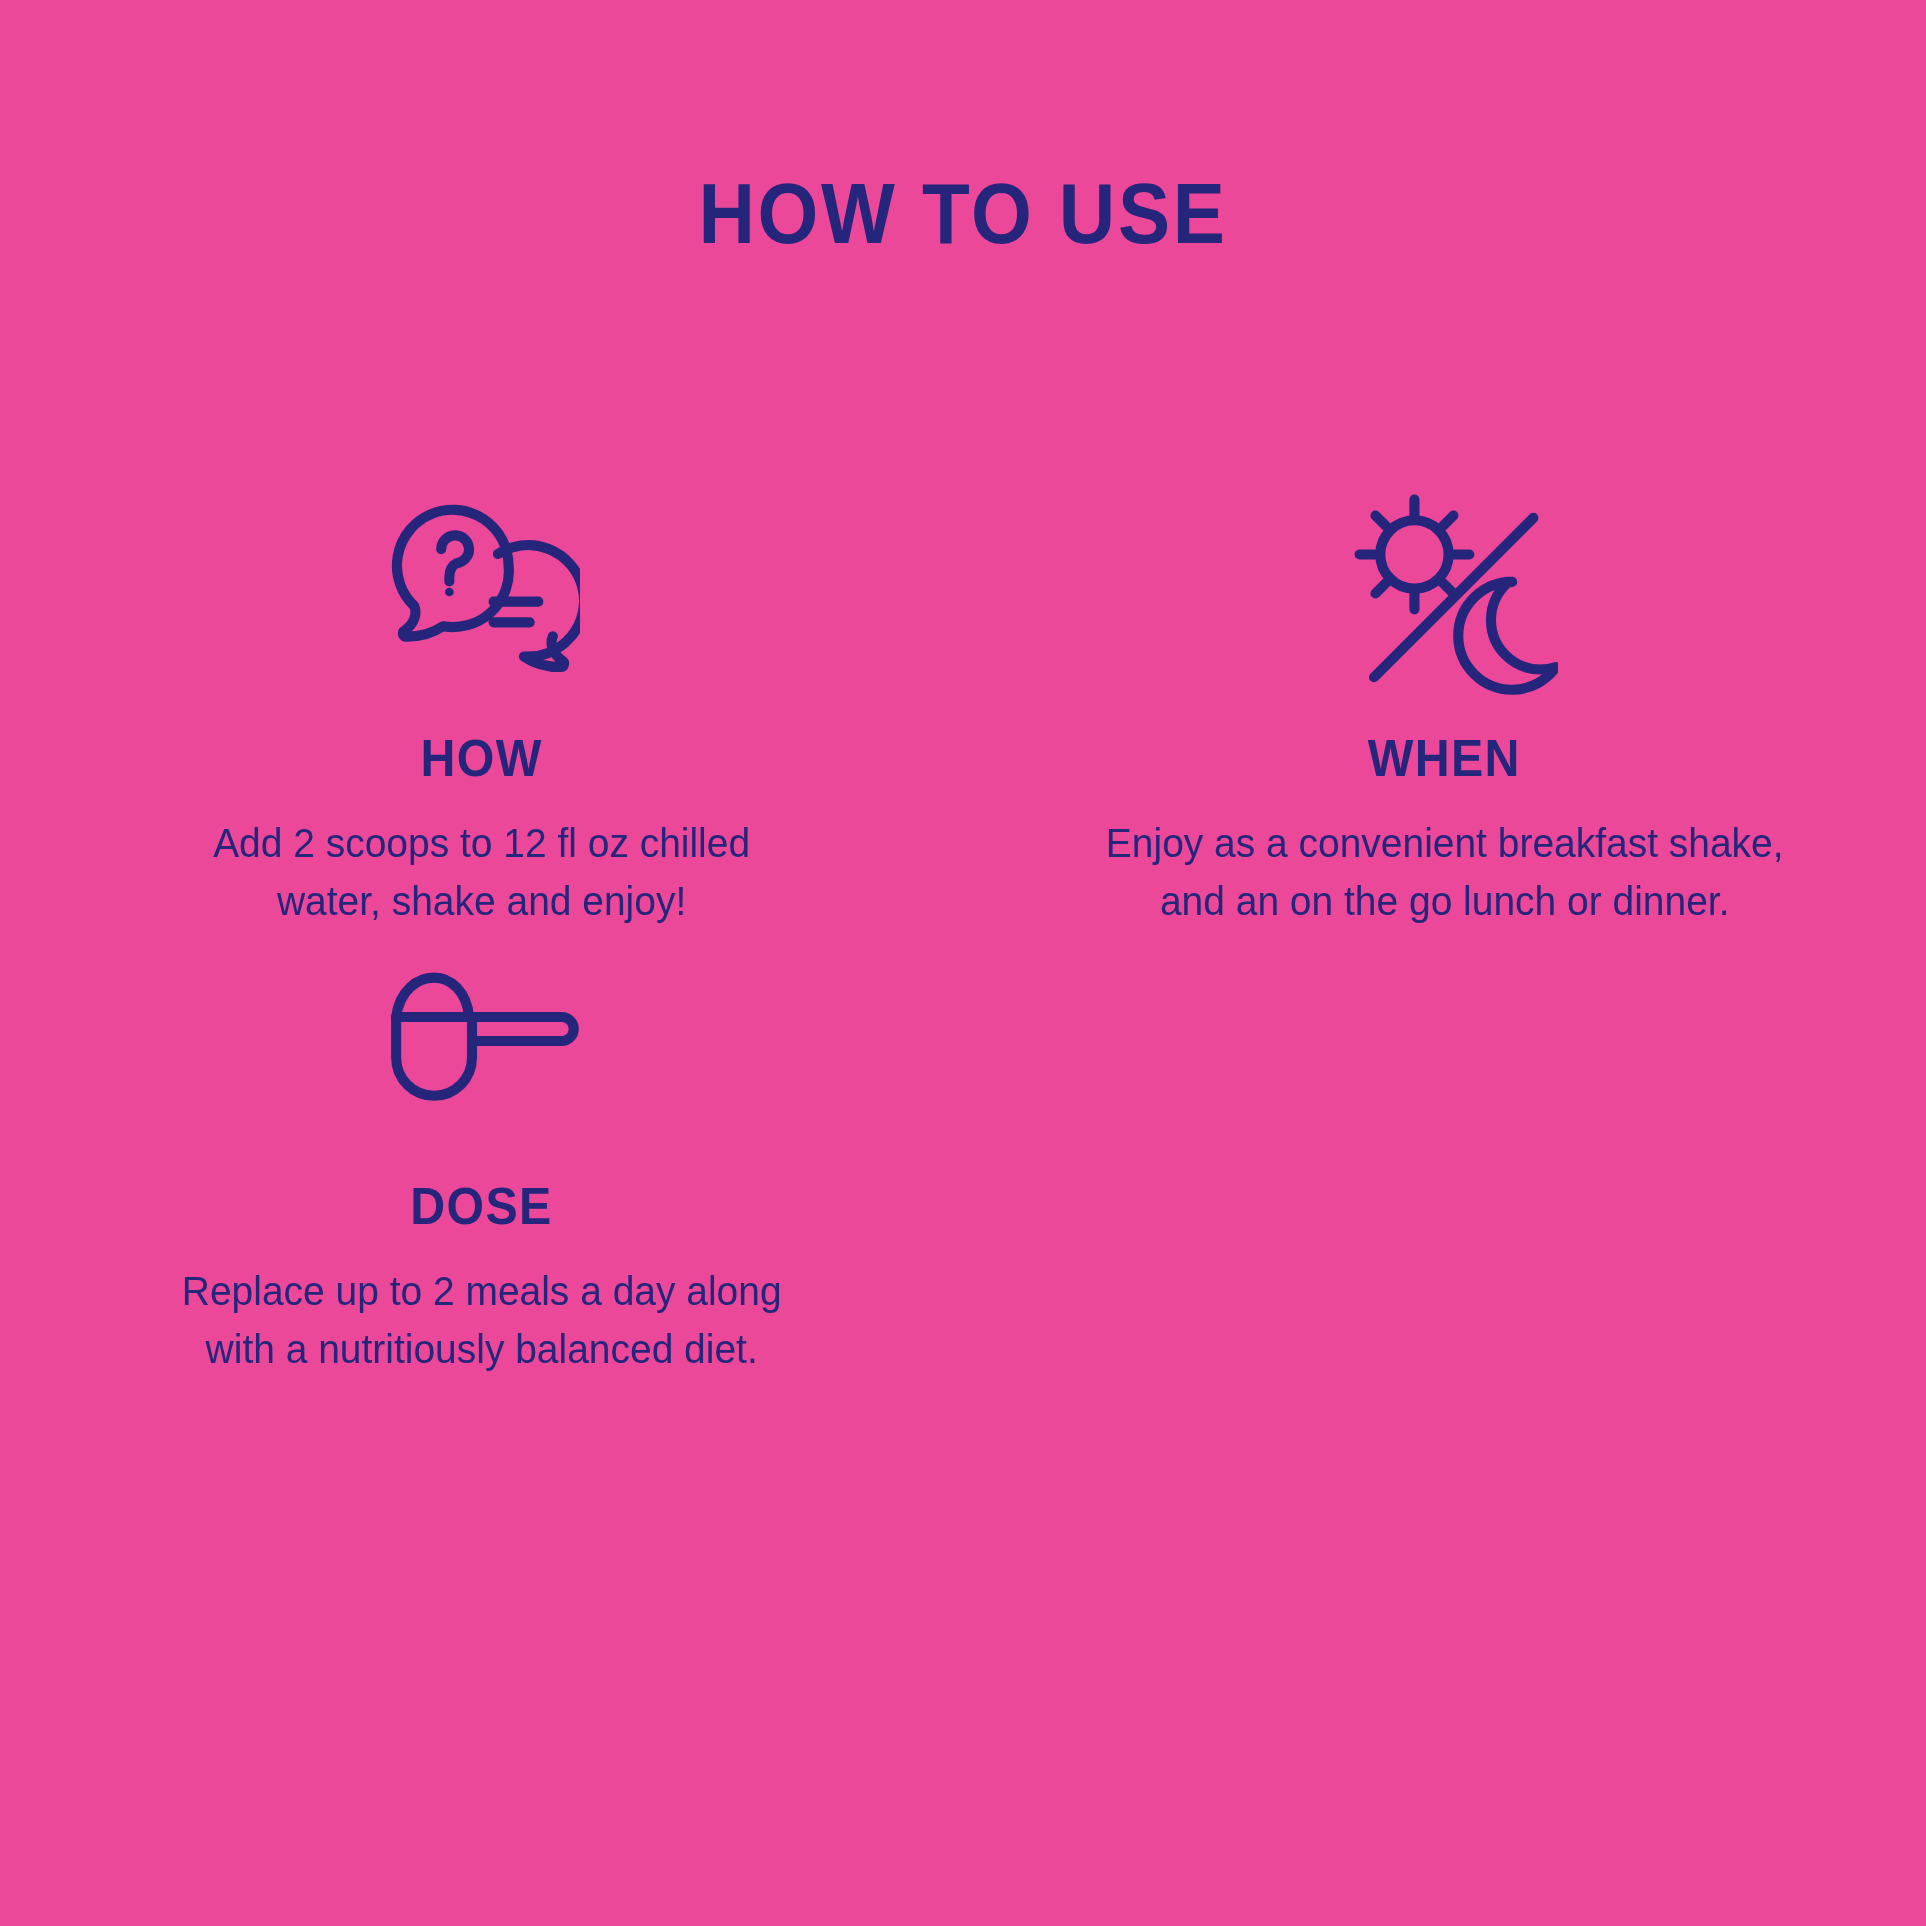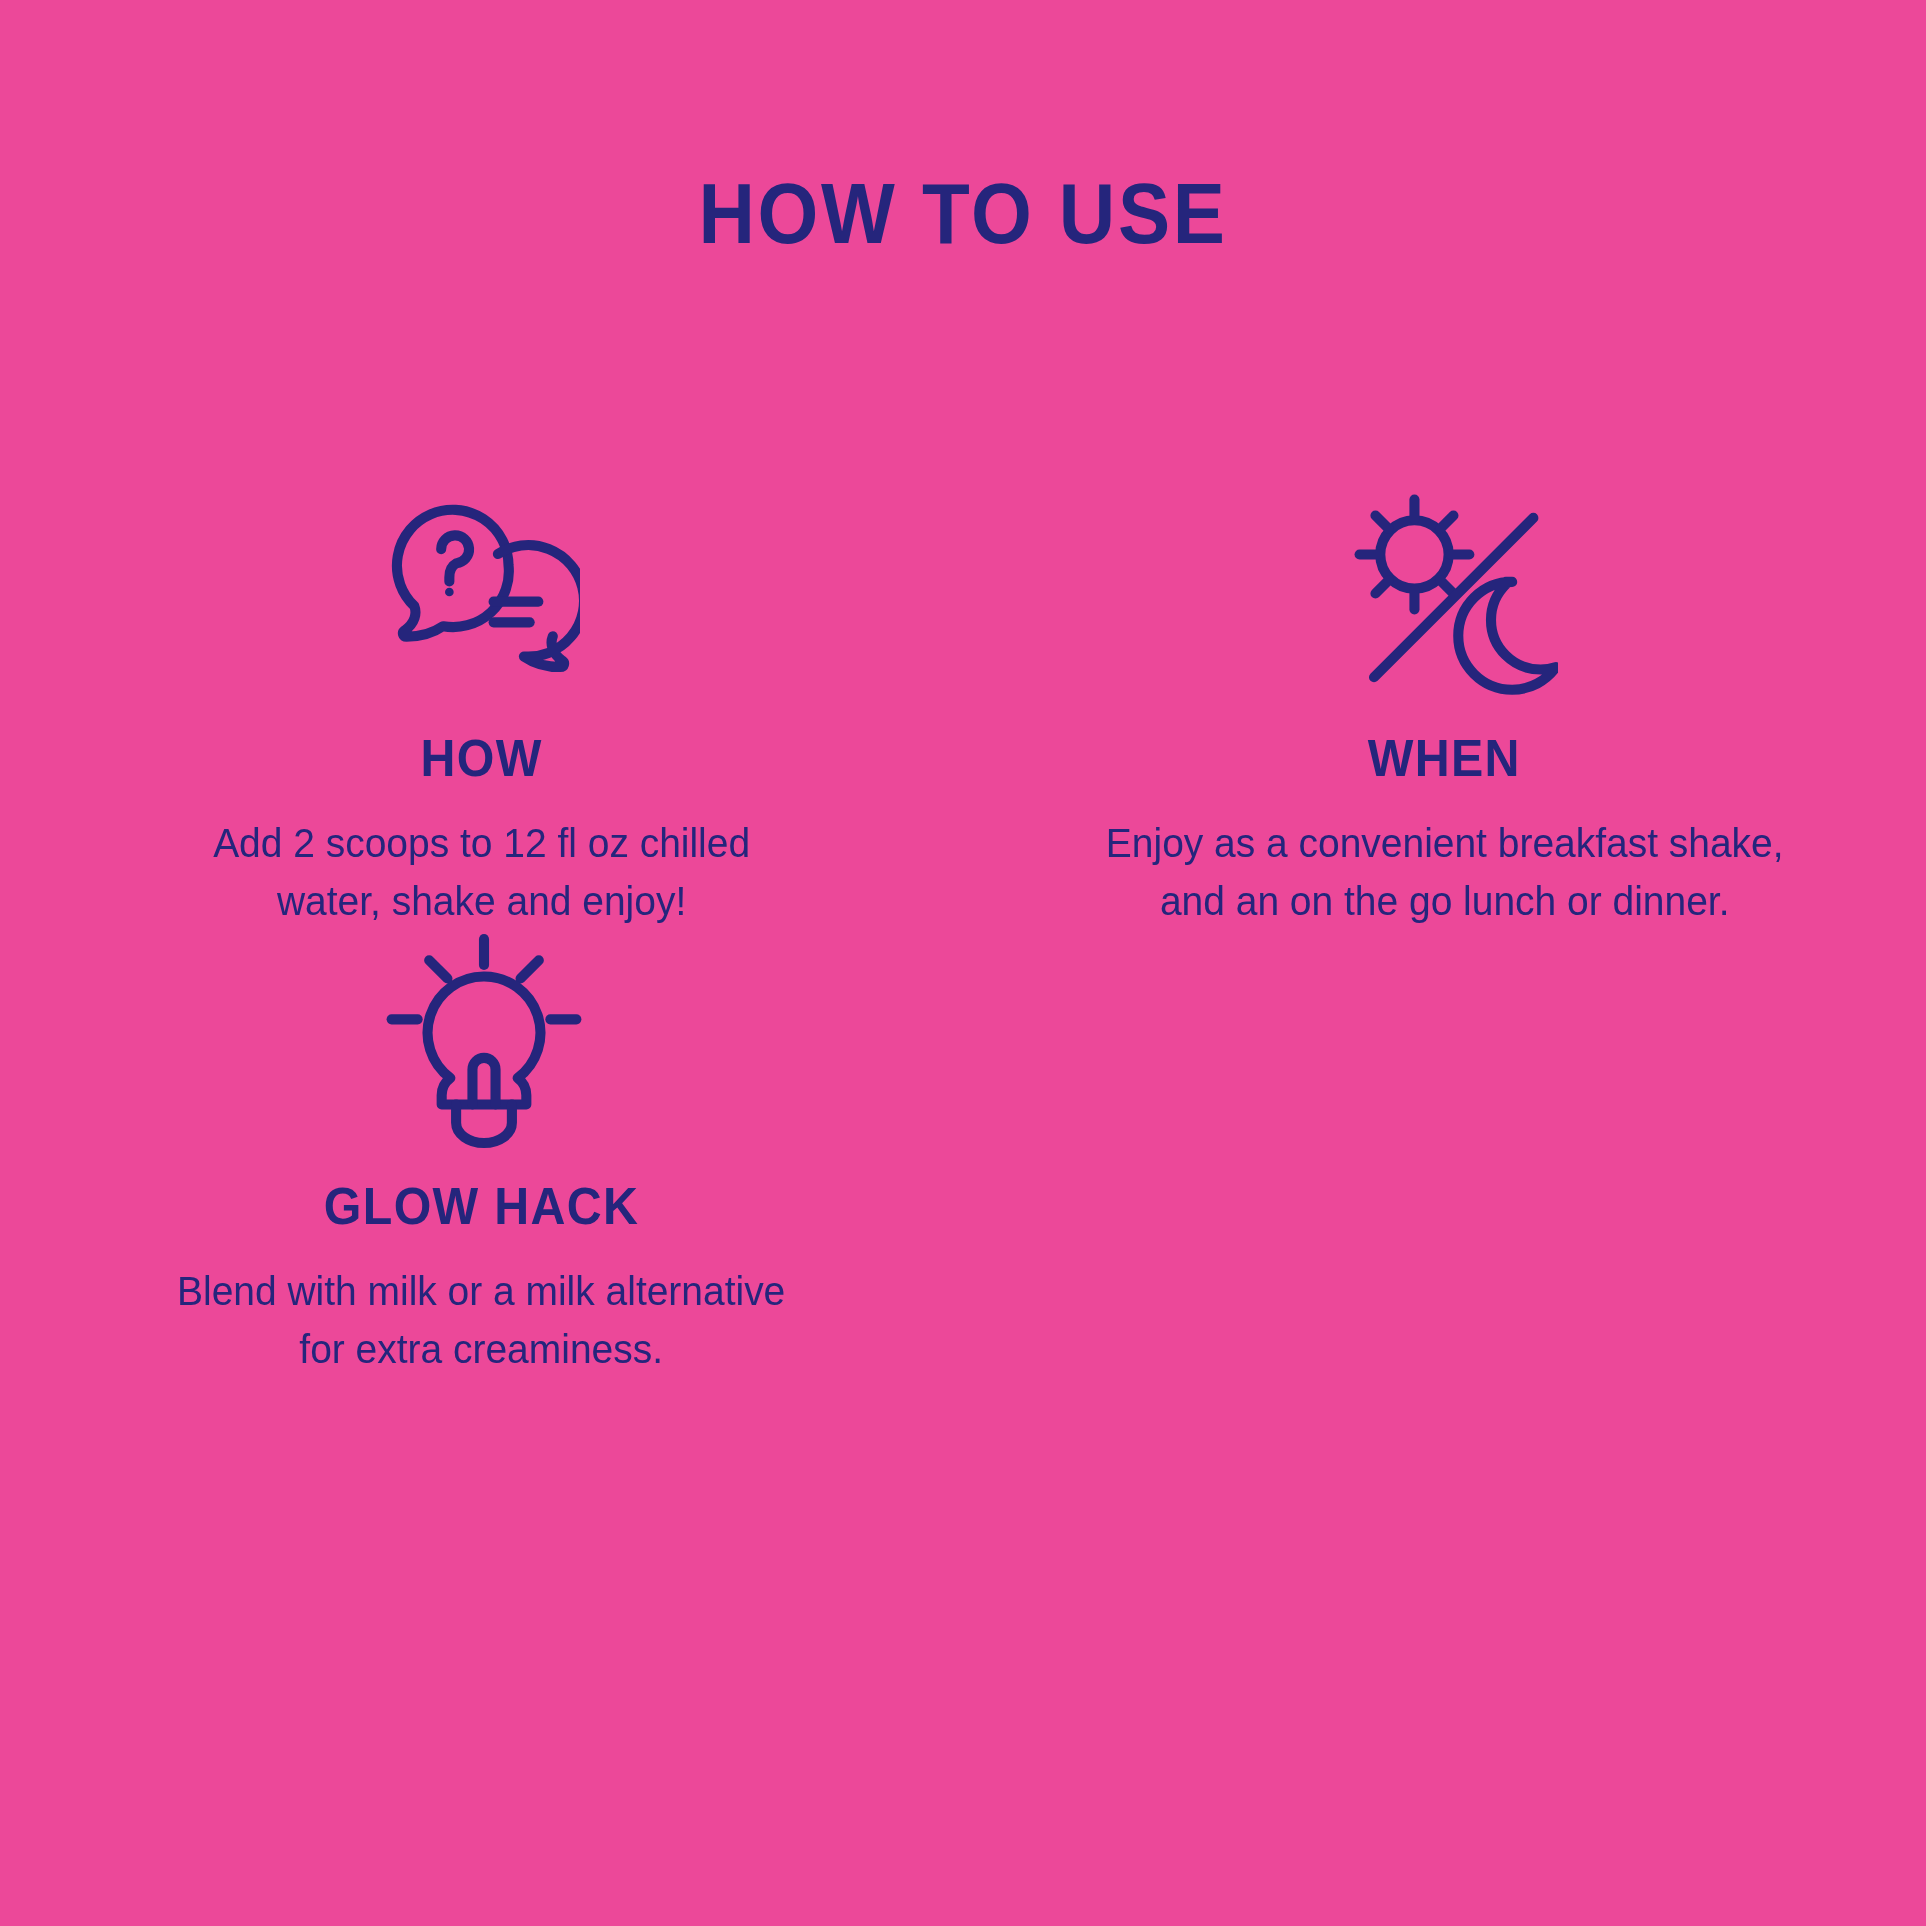--- a/index.html
+++ b/index.html
@@ -166,51 +166,32 @@
                    c-57 0 -103 -46 -103 -103
                    c0 -30 13 -57 33 -76
                    c4 -3 2 -3 -2 -3 Z"></path>
         </svg>
       </div>
       <div class="cell-heading">WHEN</div>
       <div class="cell-body">Enjoy as a convenient breakfast shake,
 and an on the go lunch or dinner.</div>
     </div>
 
+    <div class="cell cell-dose row2">
+      <div class="icon-wrap">
+        <svg width="207" height="144" viewBox="0 0 430 300" fill="none" stroke="#25257C" stroke-width="21" stroke-linecap="round" stroke-linejoin="round">
 
-    <div class="cell cell-glow row2">
-      <div class="icon-wrap">
-        <svg width="202" height="222" viewBox="0 0 420 460" fill="none" stroke="#25257C" stroke-width="21" stroke-linecap="round" stroke-linejoin="round">
+          <path d="M33 100 C40 44 78 18 112 18 C146 18 180 46 185 100"></path>
 
-          <line x1="210" y1="18" x2="210" y2="72"></line>
-          <line x1="96" y1="62" x2="134" y2="100"></line>
-          <line x1="324" y1="62" x2="286" y2="100"></line>
-          <line x1="18" y1="185" x2="72" y2="185"></line>
-          <line x1="402" y1="185" x2="348" y2="185"></line>
+          <path d="M33 100 V185 a79 79 0 0 0 158 0 V100"></path>
 
-          <path d="M210 96
-                   a117 117 0 0 0 -70 211
-                   c-12 9 -18 22 -18 36
-                   v19
-                   h176
-                   v-19
-                   c0 -14 -6 -27 -18 -36
-                   A117 117 0 0 0 210 96 Z"></path>
-
-          <path d="M152 362
-                   v38
-                   a58 42 0 0 0 116 0
-                   v-38"></path>
-
-          <path d="M186 362
-                   v-73
-                   a24 24 0 0 1 48 0
-                   v73"></path>
+          <path d="M33 100 H378 a25 25 0 0 1 0 50 H191"></path>
         </svg>
       </div>
-      <div class="cell-heading">GLOW HACK</div>
-      <div class="cell-body">Blend with milk or a milk alternative
-for extra creaminess.</div>
+      <div class="cell-heading">DOSE</div>
+      <div class="cell-body">Replace up to 2 meals a day along
+with a nutritiously balanced diet.</div>
     </div>
+
 
   </div>
 </div>
 
 
 </body></html>

